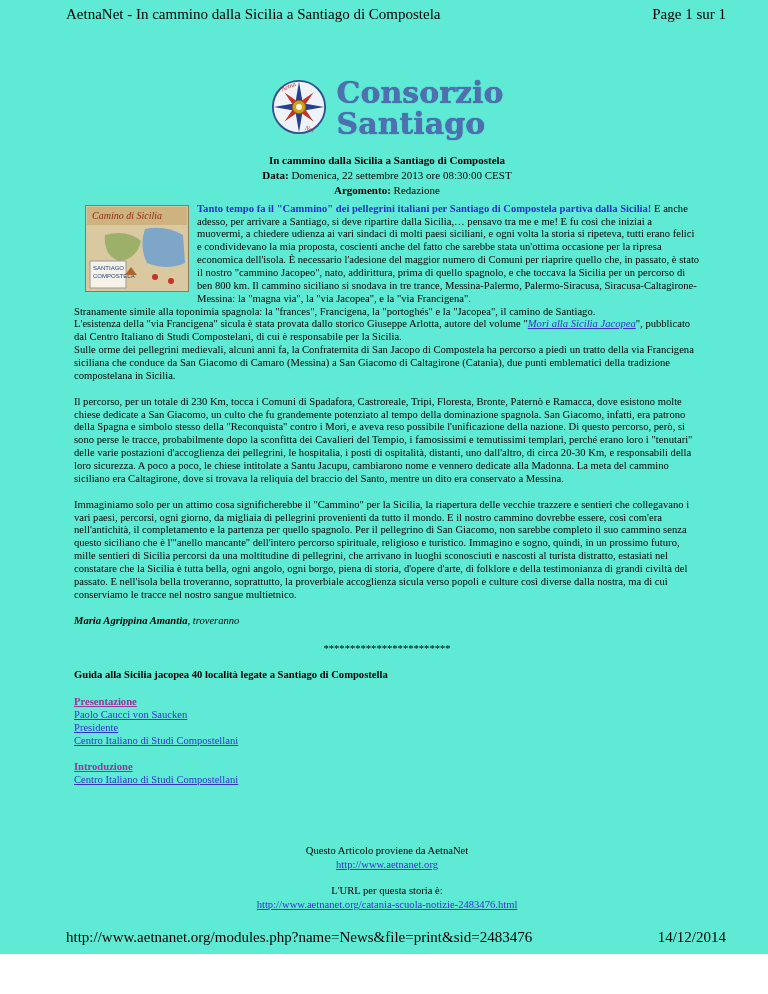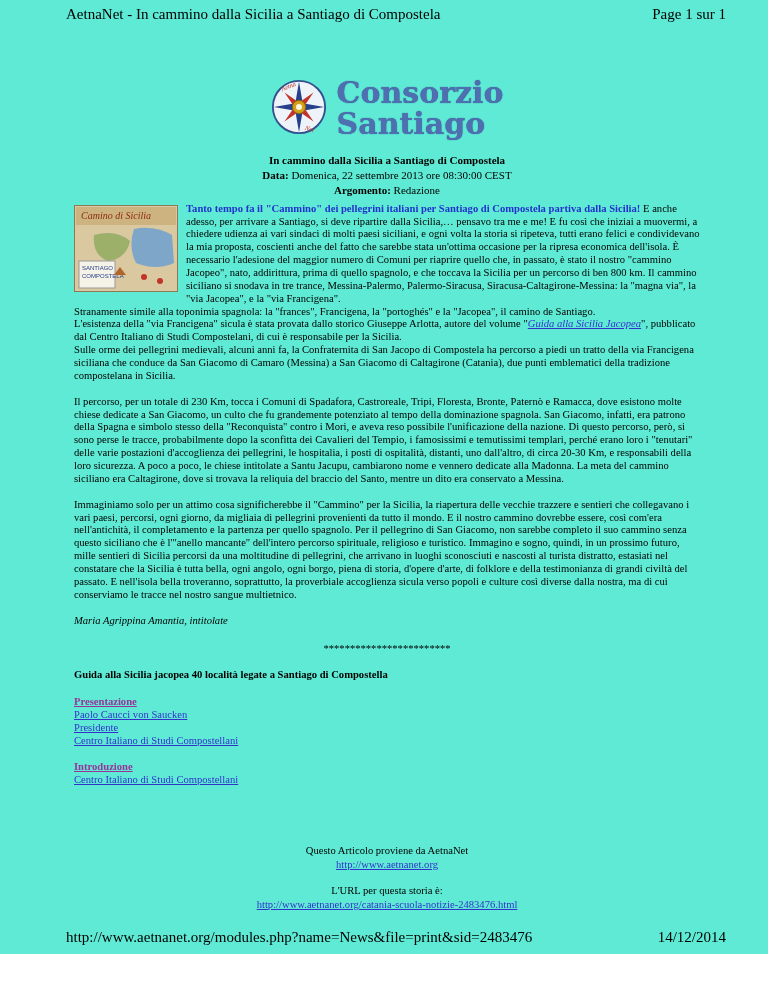--- a/index.html
+++ b/index.html
@@ -42,38 +42,38 @@
     margin-bottom:5px;
   }
   .article-title{font-weight:bold;}
   .b{font-weight:bold;}
   .body-text{
     font-size:10.6px;line-height:1.215;
   }
   .thumb{
     float:left;
     width:104px;height:87px;
-    margin:2px 8px 2px 0;
+    margin:2px 8px 2px 11px;
     border-radius:19px;
   }
   .lead{color:#2233cc;font-weight:bold;}
   .block{margin:0;}
   .para{margin:13px 0 0 0;}
   a.lnk, .lnk{
     color:#3333cc;text-decoration:underline;cursor:pointer;
   }
   .lnk-italic{font-style:italic;}
   .visited-heading{
     color:#993399;font-weight:bold;text-decoration:underline;cursor:pointer;margin-top:23px;
   }
   .link-group{margin:0 0 13px 0;}
   .link-group .lnk{display:inline-block;}
   .link-line{line-height:1.215;}
   .sig{margin-top:13px;}
-  .sig-name{font-weight:normal;font-style:italic;margin-top:37px;}
+  .sig-name{font-weight:bold;font-style:italic;margin-top:37px;}
   .sig-role{font-style:italic;}
   .sep{text-align:center;margin:15px 0 14px 0;}
   .guide-heading{font-weight:bold;margin:0 0 14px 0;}
   .bottom-block{
     text-align:center;margin-top:58px;
     font-size:10.6px;line-height:1.3;
   }
   .bottom-gap{height:12px;}
 </style>
 </head>
@@ -131,31 +131,31 @@
       </span>
 
       <div class="block">
         <span class="lead">Tanto tempo fa il "Cammino" dei pellegrini italiani per Santiago di Compostela partiva dalla Sicilia!</span>
         <span>E anche adesso, per arrivare a Santiago, si deve ripartire dalla Sicilia,… pensavo tra me e me! E fu così che iniziai a muovermi, a chiedere udienza ai vari sindaci di molti paesi siciliani, e ogni volta la storia si ripeteva, tutti erano felici e condividevano la mia proposta, coscienti anche del fatto che sarebbe stata un'ottima occasione per la ripresa economica dell'isola. È necessario l'adesione del maggior numero di Comuni per riaprire quello che, in passato, è stato il nostro "cammino Jacopeo", nato, addirittura, prima di quello spagnolo, e che toccava la Sicilia per un percorso di ben 800 km. Il cammino siciliano si snodava in tre trance, Messina-Palermo, Palermo-Siracusa, Siracusa-Caltagirone-Messina: la "magna via", la "via Jacopea", e la "via Francigena".</span>
         <br>
         <span>Stranamente simile alla toponimia spagnola: la "frances", Francigena, la "portoghés" e la "Jacopea", il camino de Santiago.</span>
       </div>
 
       <div class="block">
-        <span>L'esistenza della "via Francigena" sicula è stata provata dallo storico Giuseppe Arlotta, autore del volume "</span><a class="lnk lnk-italic">Guida alla Sicilia Jacopea</a><span>", pubblicato dal Centro Italiano di Studi Compostelani, di cui è responsabile per la Sicilia.</span>
+        <span>L'esistenza della "via Francigena" sicula è stata provata dallo storico Giuseppe Arlotta, autore del volume "</span><a class="lnk lnk-italic">Mori alla Sicilia Jacopea</a><span>", pubblicato dal Centro Italiano di Studi Compostelani, di cui è responsabile per la Sicilia.</span>
       </div>
 
       <div class="block">Sulle orme dei pellegrini medievali, alcuni anni fa, la Confraternita di San Jacopo di Compostela ha percorso a piedi un tratto della via Francigena siciliana che conduce da San Giacomo di Camaro (Messina) a San Giacomo di Caltagirone (Catania), due punti emblematici della tradizione compostelana in Sicilia.</div>
 
       <div class="para">Il percorso, per un totale di 230 Km, tocca i Comuni di Spadafora, Castroreale, Tripi, Floresta, Bronte, Paternò e Ramacca, dove esistono molte chiese dedicate a San Giacomo, un culto che fu grandemente potenziato al tempo della dominazione spagnola. San Giacomo, infatti, era patrono della Spagna e simbolo stesso della "Reconquista" contro i Mori, e aveva reso possibile l'unificazione della nazione. Di questo percorso, però, si sono perse le tracce, probabilmente dopo la sconfitta dei Cavalieri del Tempio, i famosissimi e temutissimi templari, perché erano loro i "tenutari" delle varie postazioni d'accoglienza dei pellegrini, le hospitalia, i posti di ospitalità, distanti, uno dall'altro, di circa 20-30 Km, e responsabili della loro sicurezza. A poco a poco, le chiese intitolate a Santu Jacupu, cambiarono nome e vennero dedicate alla Madonna. La meta del cammino siciliano era Caltagirone, dove si trovava la reliquia del braccio del Santo, mentre un dito era conservato a Messina.</div>
 
       <div class="para">Immaginiamo solo per un attimo cosa significherebbe il "Cammino" per la Sicilia, la riapertura delle vecchie trazzere e sentieri che collegavano i vari paesi, percorsi, ogni giorno, da migliaia di pellegrini provenienti da tutto il mondo. E il nostro cammino dovrebbe essere, così com'era nell'antichità, il completamento e la partenza per quello spagnolo. Per il pellegrino di San Giacomo, non sarebbe completo il suo cammino senza questo siciliano che è l'"anello mancante" dell'intero percorso spirituale, religioso e turistico. Immagino e sogno, quindi, in un prossimo futuro, mille sentieri di Sicilia percorsi da una moltitudine di pellegrini, che arrivano in luoghi sconosciuti e nascosti al turista distratto, estasiati nel constatare che la Sicilia è tutta bella, ogni angolo, ogni borgo, piena di storia, d'opere d'arte, di folklore e della testimonianza di grandi civiltà del passato. E nell'isola bella troveranno, soprattutto, la proverbiale accoglienza sicula verso popoli e culture così diverse dalla nostra, ma di cui conserviamo le tracce nel nostro sangue multietnico.</div>
 
       <div class="sig">
-        <span class="sig-name">Maria Agrippina Amantia</span><span class="sig-role">, intitolate</span>
+        <span class="sig-name">Maria Agrippina Amantia</span><span class="sig-role">, troveranno</span>
       </div>
 
       <div class="sep">************************</div>
 
       <div class="guide-heading">Guida alla Sicilia jacopea 40 località legate a Santiago di Compostella</div>
 
       <div class="link-group">
         <div class="link-line"><a class="visited-heading">Presentazione</a></div>
         <div class="link-line"><a class="lnk">Paolo Caucci von Saucken</a></div>
         <div class="link-line"><a class="lnk">Presidente</a></div>

